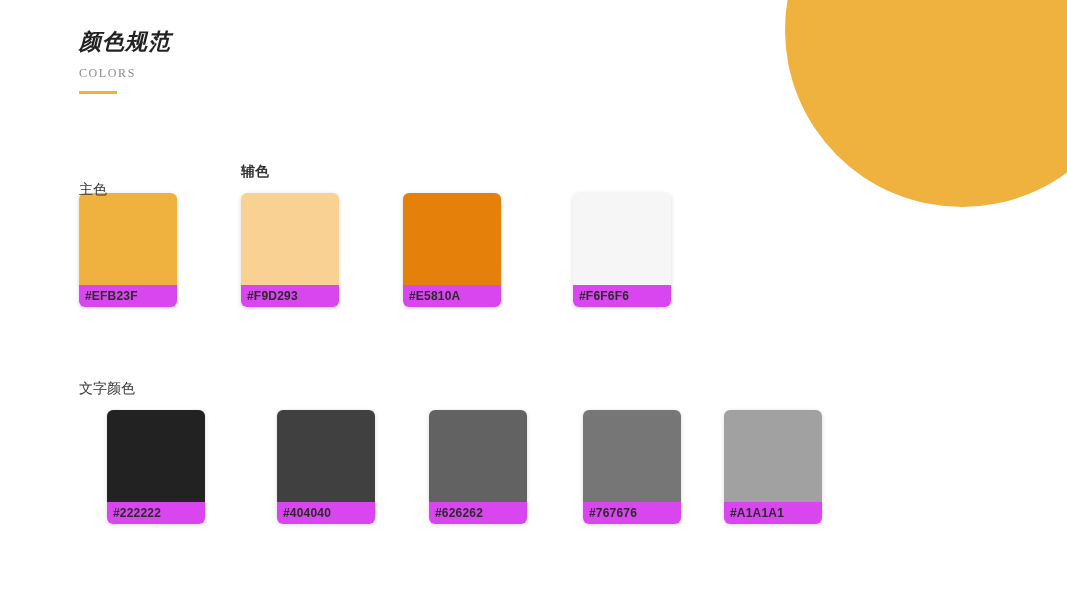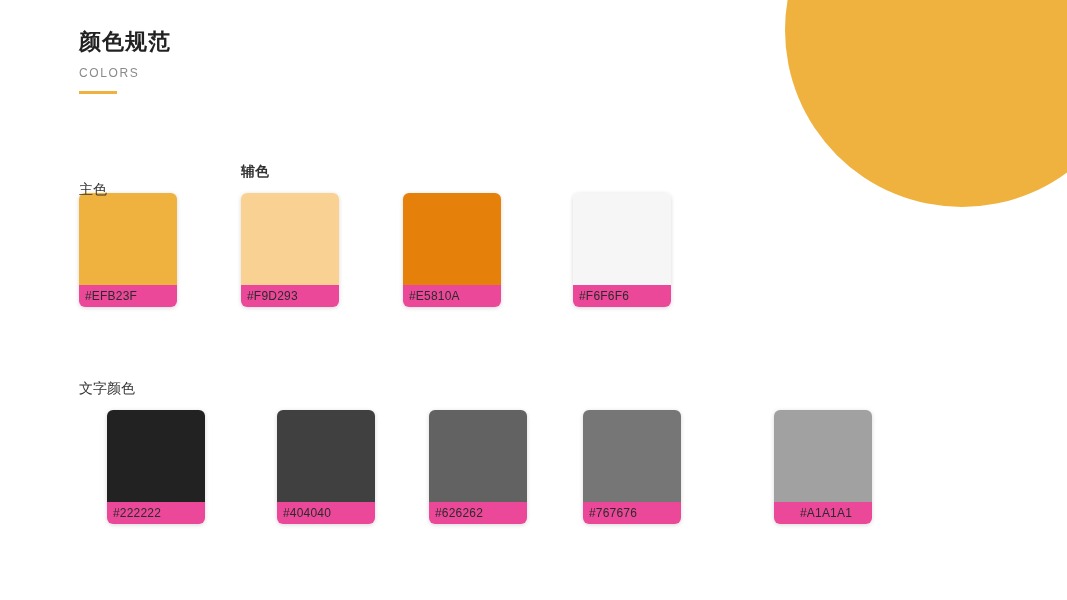--- a/index.html
+++ b/index.html
@@ -35,28 +35,30 @@
     z-index: 2;
   }
   .page-title {
     font-size: 22px;
     font-weight: bold;
     color: #222222;
     letter-spacing: 1px;
     line-height: 28px;
     margin: 0;
     white-space: nowrap;
+    font-style: italic;
   }
   .page-subtitle {
     font-size: 12px;
     color: #8a8a8a;
     letter-spacing: 1.6px;
     margin-top: 10px;
     line-height: 14px;
     white-space: nowrap;
+    font-family: Liberation Serif, serif;
   }
   .title-underline {
     width: 38px;
     height: 3px;
     background: #EFB23F;
     margin-top: 11px;
   }
 
   
   .section {
@@ -92,27 +94,28 @@
     box-shadow: 0 1px 4px rgba(0,0,0,0.16);
     overflow: hidden;
   }
   .swatch-color {
     height: 92px;
     width: 100%;
   }
   .swatch-label {
     height: 22px;
     line-height: 22px;
-    background: #ec4899;
+    background: #d946ef;
     font-size: 12px;
     color: #2b2b2b;
     padding-left: 6px;
     box-sizing: border-box;
     white-space: nowrap;
     letter-spacing: 0.2px;
+    font-weight: bold;
   }
 </style>
 </head>
 <body>
 
 <div class="deco-circle" style="background: rgb(239, 178, 63);"></div>
 
 <div class="page-header">
   <div class="page-title">颜色规范</div>
   <div class="page-subtitle">COLORS</div>
@@ -153,19 +156,19 @@
         <div class="swatch-label">#404040</div>
       </div>
       <div class="swatch-card" style="left: 403px; margin-left: 26px;">
         <div class="swatch-color" style="background: rgb(98, 98, 98);"></div>
         <div class="swatch-label">#626262</div>
       </div>
       <div class="swatch-card" style="left: 583px;">
         <div class="swatch-color" style="background: rgb(118, 118, 118);"></div>
         <div class="swatch-label">#767676</div>
       </div>
-      <div class="swatch-card" style="left: 774px; text-align: center;">
+      <div class="swatch-card" style="left: 724px;">
         <div class="swatch-color" style="background: rgb(161, 161, 161);"></div>
         <div class="swatch-label">#A1A1A1</div>
       </div>
     </div>
 <div class="group-label" style="left: 79px; text-align: right;">文字颜色</div>
   </div>
 
 </body></html>

